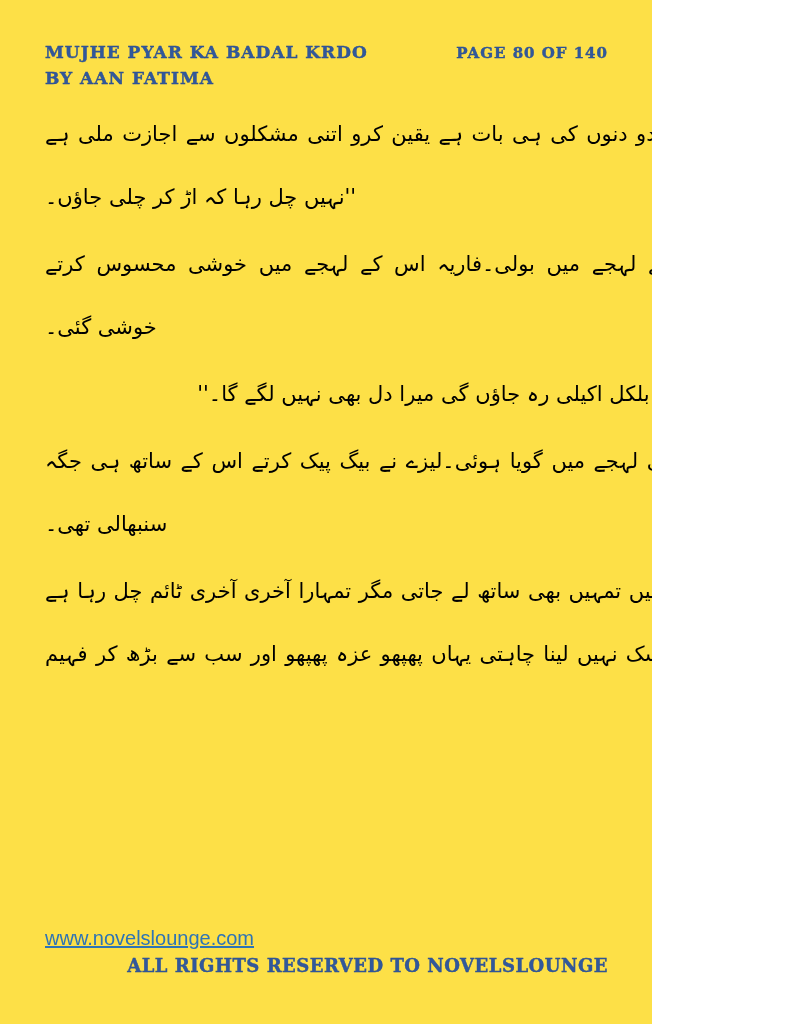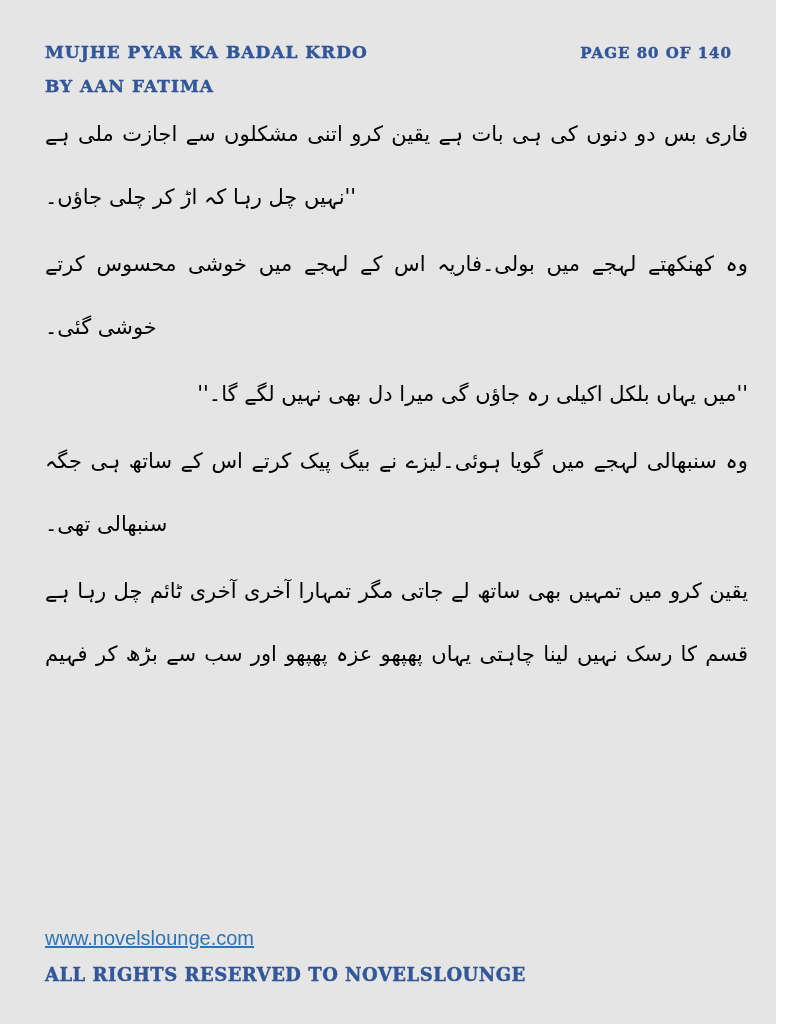--- a/index.html
+++ b/index.html
@@ -1,21 +1,21 @@
 <!DOCTYPE html>
 <html><head>
 <meta charset="utf-8">
 <style>
   html, body { margin: 0; padding: 0; background: #ffffff; }
 
   .page {
     position: relative;
-    width: 776px;
+    width: 652px;
     height: 1024px;
-    background: #e5e5e5;
+    background: #fde047;
     overflow: hidden;
     font-family: "DejaVu Sans", sans-serif;
   }
 
   
   .header {
     position: absolute;
     top: 40px;
     left: 45px;
     right: 44px;
@@ -27,21 +27,21 @@
   }
   .deco-caps {
     font-family: "DejaVu Serif", serif;
     font-weight: 700;
     color: #31589B;
     letter-spacing: 1px;
     -webkit-text-stroke: 0.4px #2a4d8f;
   }
   .book-title   { font-size: 17px; line-height: 24px; }
   .page-number  { font-size: 15px; line-height: 24px; }
-  .book-author  { font-size: 17px; line-height: 24px; margin-top: 9px; }
+  .book-author  { font-size: 17px; line-height: 24px; margin-top: 1px; }
 
   
   .document-body {
     position: absolute;
     top: 103px;
     left: 45px;
     width: 703px;
   }
   .paragraph { margin: 0 0 4px 0; }
   .line {
@@ -75,22 +75,23 @@
     font-family: "Liberation Sans", sans-serif;
     font-size: 20px;
     line-height: 26px;
     color: #2E74B5;
     text-decoration: underline;
     cursor: pointer;
   }
   .copyright-text {
     font-size: 18px;
     line-height: 26px;
-    margin-top: 11px;
+    margin-top: 2px;
     letter-spacing: 0.5px;
+    text-align: right;
   }
 </style>
 </head>
 <body>
 
 <div class="page">
 
   <div class="header">
     <div class="header-row">
       <div class="deco-caps book-title">MUJHE PYAR KA BADAL KRDO</div>

